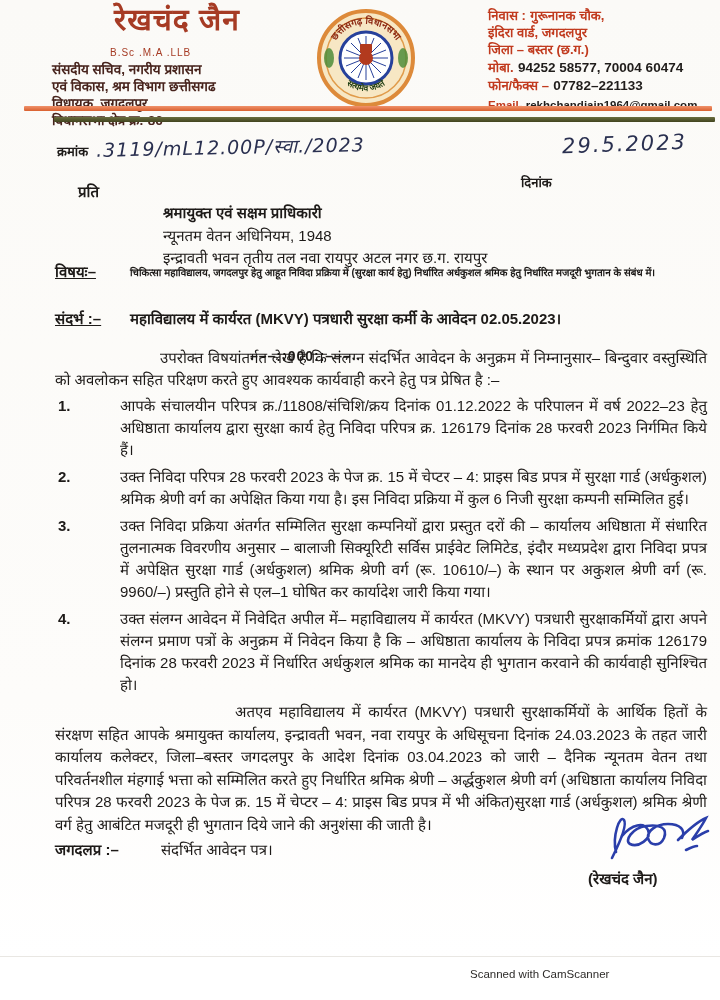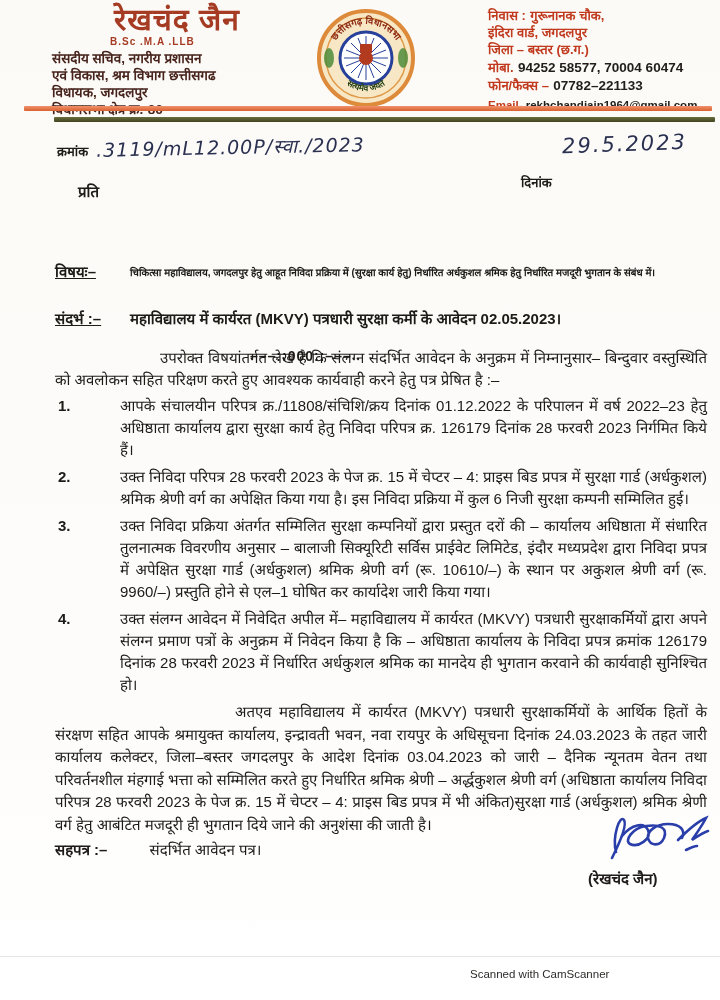--- a/index.html
+++ b/index.html
@@ -5,21 +5,21 @@
   * { margin:0; padding:0; box-sizing:border-box; }
   body { background:#777; display:flex; justify-content:center; font-family:"Liberation Sans", sans-serif; }
   .page {
     position:relative; width:720px; height:1000px; overflow:hidden;
     background:linear-gradient(180deg,#fbfaf7 0%,#fdfcfa 70%,#ffffff 96%);
     color:#1d1a18;
   }
   
   .lh-left { position:absolute; left:52px; top:5px; width:250px; }
   .lh-name { font-size:30px; font-weight:bold; color:#a63b24; letter-spacing:1px; line-height:30px;text-align:center; }
-  .lh-deg  { font-size:10px; font-weight:bold; color:#a63b24; letter-spacing:1px; margin:1px 0 3px 58px; }
+  .lh-deg  { font-size:10px; font-weight:normal; color:#a63b24; letter-spacing:1px; margin:12px 0 3px 58px; }
   .lh-title { font-size:13.5px; font-weight:bold; color:#47231c; line-height:17px; }
 
   .seal { position:absolute; left:316px; top:8px; width:100px; height:100px; }
 
   .lh-right { position:absolute; left:488px; top:6px; width:230px; line-height:17px; }
   .lh-right .red { color:#c13a1e; font-weight:bold; font-size:13px; }
   .lh-right .blk { color:#201d1b; font-weight:bold; font-size:13.5px; }
   .lh-email { font-size:11.5px; margin-top:3px; }
   .lh-email .red { font-size:11.5px; }
   .lh-email .blk { font-size:11.5px; }
@@ -135,20 +135,25 @@
   <div class="bar-olive"></div>
 
   <div class="ref-row">
     <span class="ref-label">क्रमांक</span>
     <span class="hand ref-hand">.3119/mL12.00P/स्वा./2023</span>
     <span class="date-label">दिनांक</span>
     <span class="hand date-hand">29.5.2023</span>
   </div>
 
   <div class="salutation">प्रति</div>
+  <div class="addressee">
+    <div class="addr-bold">श्रमायुक्त एवं सक्षम प्राधिकारी</div>
+    <div>न्यूनतम वेतन अधिनियम, 1948</div>
+    <div>इन्द्रावती भवन तृतीय तल नवा रायपुर अटल नगर छ.ग. रायपुर</div>
+  </div>
 
   <div class="row-label" style="top:261px;">विषयः–</div>
   <div class="subject-text">चिकित्सा महाविद्यालय, जगदलपुर हेतु आहूत निविदा प्रक्रिया में (सुरक्षा कार्य हेतु) निर्धारित अर्धकुशल श्रमिक हेतु निर्धारित मजदूरी भुगतान के संबंध में।</div>
 
   <div class="row-label" style="top:308px;">संदर्भ :–</div>
   <div class="refline-text">महाविद्यालय में कार्यरत (MKVY) पत्रधारी सुरक्षा कर्मी के आवेदन 02.05.2023।</div>
 
   <div class="divider">–––::000::–––</div>
 
   <div class="body-flow">
@@ -167,21 +172,21 @@
       <span>उक्त निविदा प्रक्रिया अंतर्गत सम्मिलित सुरक्षा कम्पनियों द्वारा प्रस्तुत दरों की – कार्यालय अधिष्ठाता में संधारित तुलनात्मक विवरणीय अनुसार – बालाजी सिक्यूरिटी सर्विस प्राईवेट लिमिटेड, इंदौर मध्यप्रदेश द्वारा निविदा प्रपत्र में अपेक्षित सुरक्षा गार्ड (अर्धकुशल) श्रमिक श्रेणी वर्ग  (रू. 10610/–) के स्थान पर अकुशल श्रेणी  वर्ग (रू. 9960/–) प्रस्तुति होने से एल–1 घोषित कर कार्यादेश जारी किया गया।</span>
     </div>
     <div class="point">
       <span class="num">4.</span>
       <span>उक्त संलग्न आवेदन में निवेदित अपील में– महाविद्यालय में कार्यरत (MKVY) पत्रधारी सुरक्षाकर्मियों द्वारा अपने संलग्न प्रमाण पत्रों के अनुक्रम में निवेदन किया है कि – अधिष्ठाता कार्यालय के निविदा प्रपत्र क्रमांक 126179 दिनांक 28 फरवरी 2023 में निर्धारित अर्धकुशल श्रमिक का मानदेय ही भुगतान करवाने की कार्यवाही सुनिश्चित हो।</span>
     </div>
 
     <div class="closing">अतएव महाविद्यालय में कार्यरत (MKVY) पत्रधारी सुरक्षाकर्मियों के आर्थिक हितों के संरक्षण सहित आपके श्रमायुक्त कार्यालय, इन्द्रावती भवन, नवा रायपुर के अधिसूचना दिनांक 24.03.2023 के तहत जारी कार्यालय कलेक्टर, जिला–बस्तर जगदलपुर के आदेश दिनांक 03.04.2023 को जारी – दैनिक न्यूनतम वेतन तथा परिवर्तनशील मंहगाई भत्ता को सम्मिलित करते हुए निर्धारित श्रमिक श्रेणी – अर्द्धकुशल श्रेणी वर्ग (अधिष्ठाता कार्यालय निविदा परिपत्र 28 फरवरी 2023 के पेज क्र. 15 में चेप्टर – 4: प्राइस बिड प्रपत्र में भी अंकित)सुरक्षा गार्ड (अर्धकुशल) श्रमिक श्रेणी वर्ग हेतु आबंटित मजदूरी ही भुगतान दिये जाने की अनुशंसा की जाती है।</div>
 
     <div class="enclosure">
-      <span class="lab">सहपत्र :–</span>
+      <span class="lab">जगदलप्र :–</span>
       <span class="val">संदर्भित आवेदन पत्र।</span>
     </div>
   </div>
 
   <div class="sig">
     <svg width="115" height="62" viewBox="0 0 115 62">
       <g fill="none" stroke="#2a3eaa" stroke-width="2.6" stroke-linecap="round">
         <path d="M18,46 C14,30 22,8 26,14 C30,20 18,44 14,52"></path>
         <path d="M24,30 C34,18 46,16 50,24 C54,33 40,42 32,38 C26,35 34,22 48,20 C62,18 70,22 66,32 C62,41 52,40 50,32 C49,25 58,18 70,18 C82,18 88,24 84,32"></path>
         <path d="M80,34 C88,26 98,16 108,12 C104,20 98,28 94,34 C100,30 106,26 110,25"></path>

